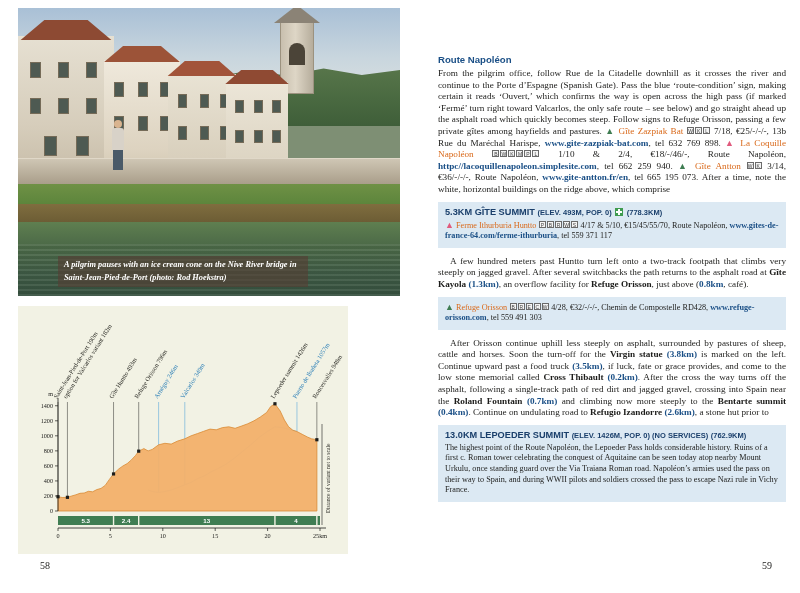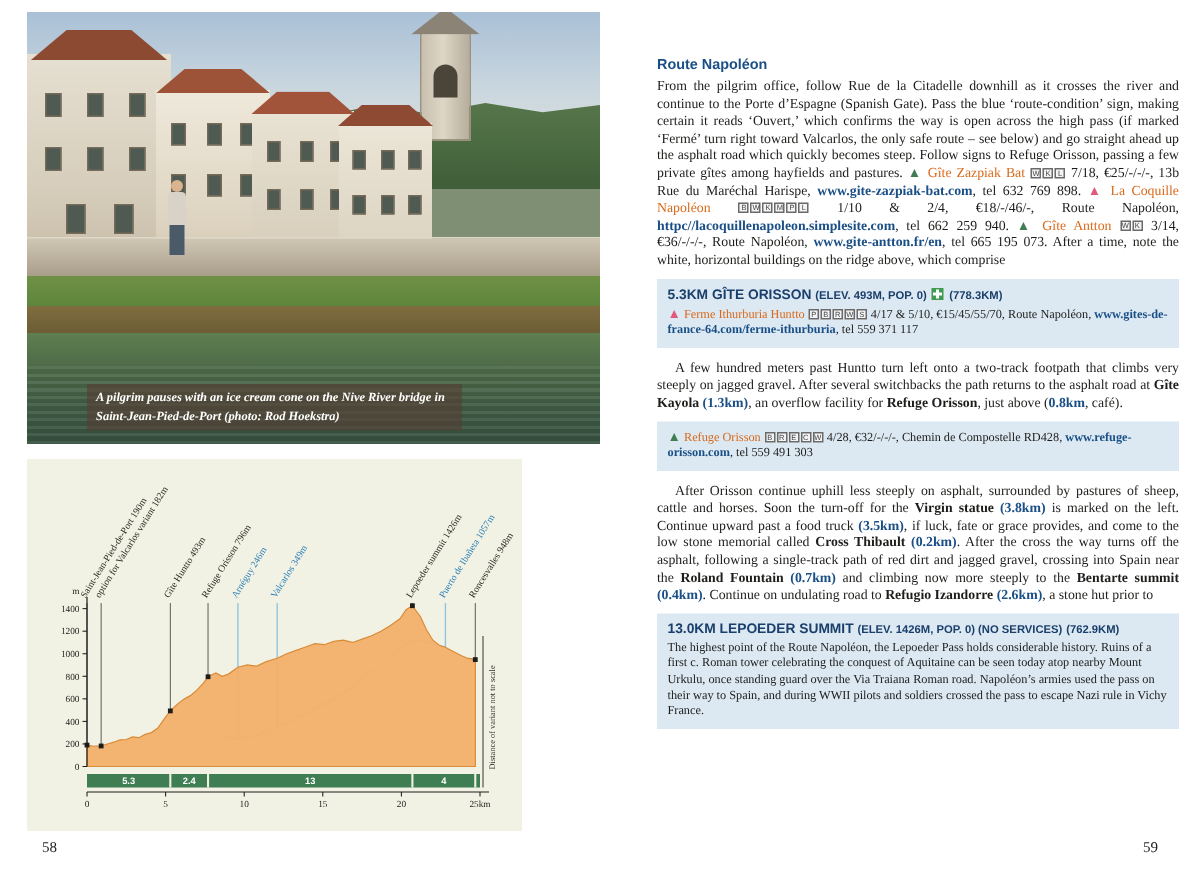--- a/index.html
+++ b/index.html
@@ -94,39 +94,39 @@
   .tick { stroke:#1d1d1b; stroke-width:0.7; }
   .ticktext { font-family:"Liberation Serif", serif; font-size:6.2px; fill:#1d1d1b; }
   .leader { stroke:#4a4a44; stroke-width:0.6; }
   .leader-blue { stroke:#8fc2de; stroke-width:0.9; }
   .poi-label { font-family:"Liberation Serif", serif; font-size:6.4px; fill:#2e2e28; }
   .poi-label.blue { fill:#2f81b8; }
   .seg-text { font-family:"Liberation Sans", sans-serif; font-size:6.2px; fill:#ffffff; font-weight:bold; }
   .vert-note { font-family:"Liberation Serif", serif; font-size:5.6px; fill:#2e2e28; }
 
   #page-num-left {
-    position:absolute; left:28px; top:560px;
+    position:absolute; left:40px; top:560px;
     font-family:"Liberation Serif", serif; font-size:10px; color:#1d1d1b;
   }
 
   
   #right-page {
     position:absolute; left:400px; top:0; width:400px; height:593px; background:#fff;
     padding:0;
   }
   #running-head {
     position:absolute; right:17px; top:22px;
     font-family:"Liberation Serif", serif;
     font-variant:small-caps; font-style:italic; font-weight:bold;
     font-size:9.4px; color:#1a4f86; letter-spacing:.2px;
   }
   #col { position:absolute; left:38px; top:38px; width:348px; }
 
   h3.sec {
-    margin:0 0 3px 0; font-family:"Liberation Sans", sans-serif;
+    margin:16px 0 3px 0; font-family:"Liberation Sans", sans-serif;
     font-size:9.6px; color:#1a4f86; font-weight:bold;
   }
   p.body {
     margin:0 0 6px 0; font-size:9.2px; line-height:11.6px;
     text-align:justify; color:#1d1d1b;
     font-family:"Liberation Serif", serif;
   }
   p.body.indent { text-indent:12px; }
   .b { font-weight:bold; }
   .km { color:#1a4f86; font-weight:bold; }
@@ -327,21 +327,21 @@
   <div id="right-page">
 
 
     <div id="col">
 
       <h3 class="sec">Route Napoléon</h3>
 
       <p class="body"><span>From the pilgrim office, follow Rue de la Citadelle downhill as it crosses the river and continue to the Porte d’Espagne (Spanish Gate). Pass the blue ‘route-condition’ sign, making certain it reads ‘Ouvert,’ which confirms the way is open across the high pass (if marked ‘Fermé’ turn right toward Valcarlos, the only safe route – see below) and go straight ahead up the asphalt road which quickly becomes steep. Follow signs to Refuge Orisson, passing a few private gîtes among hayfields and pastures. </span><span class="house">▲</span> <span class="acc-name">Gîte Zazpiak Bat</span> <span class="amen">W</span><span class="amen">K</span><span class="amen">L</span><span> 7/18, €25/-/-/-, 13b Rue du Maréchal Harispe, </span><span class="weblink">www.gite-zazpiak-bat.com</span><span>, tel 632 769 898. </span><span class="house pink">▲</span> <span class="acc-name">La Coquille Napoléon</span> <span class="amen">B</span><span class="amen">W</span><span class="amen">K</span><span class="amen">M</span><span class="amen">P</span><span class="amen">L</span><span> 1/10 &amp; 2/4, €18/-/46/-, Route Napoléon, </span><span class="weblink">httpc//lacoquillenapoleon.simplesite.com</span><span>, tel 662 259 940. </span><span class="house">▲</span> <span class="acc-name">Gîte Antton</span> <span class="amen">W</span><span class="amen">K</span><span> 3/14, €36/-/-/-, Route Napoléon, </span><span class="weblink">www.gite-antton.fr/en</span><span>, tel 665 195 073. After a time, note the white, horizontal buildings on the ridge above, which comprise</span></p>
 
       <div class="stopbox">
-        <div class="stophead"><span>5.3KM</span> <span>GÎTE ORISSON</span> <span class="small">(ELEV. 493M, POP. 0)</span> <span class="badge-green"></span> <span class="small">(778.3KM)</span></div>
+        <div class="stophead"><span>5.3KM</span> <span>GÎTE SUMMIT</span> <span class="small">(ELEV. 493M, POP. 0)</span> <span class="badge-green"></span> <span class="small">(778.3KM)</span></div>
         <div class="stopline"><span class="house pink">▲</span> <span class="acc-name">Ferme Ithurburia Huntto</span> <span class="amen">P</span><span class="amen">B</span><span class="amen">R</span><span class="amen">W</span><span class="amen">S</span><span> 4/17 &amp; 5/10, €15/45/55/70, Route Napoléon,</span> <span class="weblink">www.gites-de-france-64.com/ferme-ithurburia</span><span>, tel 559 371 117</span></div>
       </div>
 
       <p class="body indent"><span>A few hundred meters past Huntto turn left onto a two-track footpath that climbs very steeply on jagged gravel. After several switchbacks the path returns to the asphalt road at </span><span class="b">Gîte Kayola</span> <span class="km">(1.3km)</span><span>, an overflow facility for </span><span class="b">Refuge Orisson</span><span>, just above (</span><span class="km">0.8km</span><span>, café).</span></p>
 
       <div class="stopbox">
         <div class="stopline"><span class="house">▲</span> <span class="acc-name">Refuge Orisson</span> <span class="amen">B</span><span class="amen">R</span><span class="amen">E</span><span class="amen">C</span><span class="amen">W</span><span> 4/28, €32/-/-/-, Chemin de Compostelle RD428,</span> <span class="weblink">www.refuge-orisson.com</span><span>, tel 559 491 303</span></div>
       </div>
 
       <p class="body indent"><span>After Orisson continue uphill less steeply on asphalt, surrounded by pastures of sheep, cattle and horses. Soon the turn-off for the </span><span class="b">Virgin statue</span> <span class="km">(3.8km)</span><span> is marked on the left. Continue upward past a food truck </span><span class="km">(3.5km)</span><span>, if luck, fate or grace provides, and come to the low stone memorial called </span><span class="b">Cross Thibault</span> <span class="km">(0.2km)</span><span>. After the cross the way turns off the asphalt, following a single-track path of red dirt and jagged gravel, crossing into Spain near the </span><span class="b">Roland Fountain</span> <span class="km">(0.7km)</span><span> and climbing now more steeply to the </span><span class="b">Bentarte summit</span> <span class="km">(0.4km)</span><span>. Continue on undulating road to </span><span class="b">Refugio Izandorre</span> <span class="km">(2.6km)</span><span>, a stone hut prior to</span></p>

